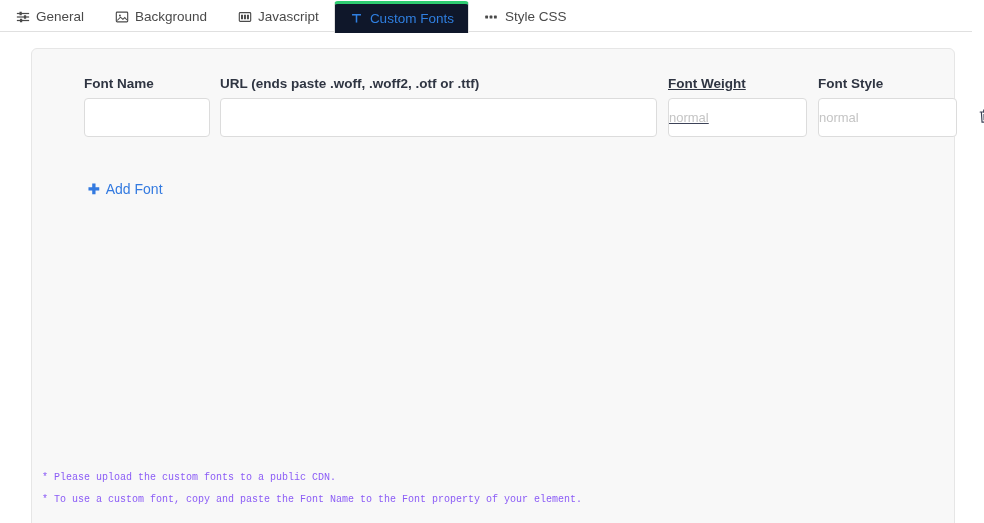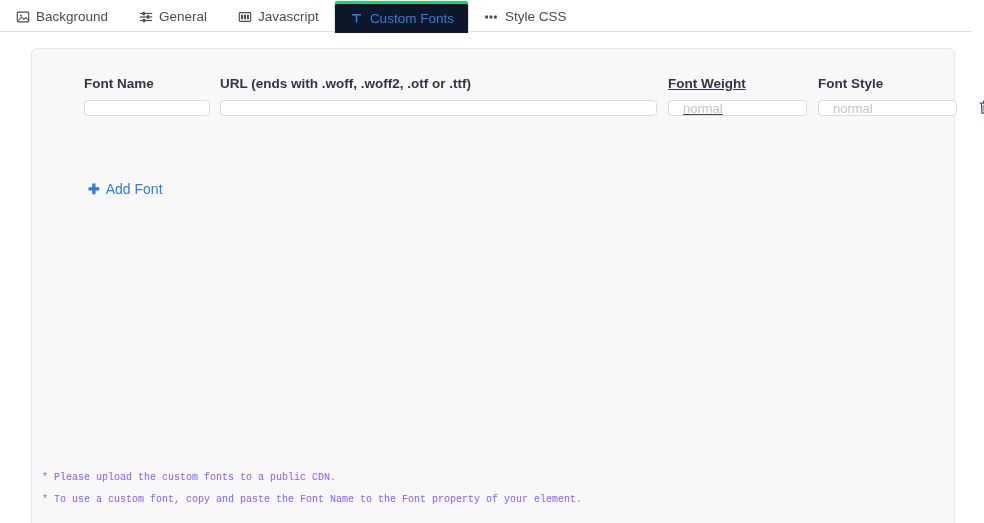--- a/index.html
+++ b/index.html
@@ -109,28 +109,28 @@
   }
   .col-name   { width: 136px; flex: none; }
   .col-url    { width: 448px; flex: none; }
   .col-weight { width: 150px; flex: none; text-decoration: underline; }
   .col-style  { width: 150px; flex: none; }
   .col-del    { width: 34px; flex: none; display: flex; justify-content: center; }
 
   .fld {
     display: block;
     box-sizing: border-box;
-    height: 16px;
+    height: 39px;
     border: 1px solid #dcdcdc;
     border-radius: 4px;
     background: #ffffff;
     font-family: "Liberation Sans", sans-serif;
     font-size: 13px;
     color: #3c4257;
-    padding: 0 14px;
+    padding: 0 0;
     outline: none;
   }
   .fld::placeholder { color: #c4c4c4; }
   .fld-name   { width: 126px; }
   .fld-url    { width: 437px; }
   .fld-weight { width: 139px; }
   .fld-style  { width: 139px; }
 
   .trash-btn {
     width: 18px;
@@ -174,46 +174,46 @@
   }
   .note-line { white-space: nowrap; }
 </style>
 </head>
 <body>
 
 <div class="tabbar">
 
   <div class="tab">
     <span class="tab-icon">
-      <svg width="14" height="14" viewBox="0 0 16 16" fill="none" stroke="currentColor" stroke-width="1.3">
-        <rect x="1.5" y="2.5" width="13" height="11" rx="1"></rect>
-        <circle cx="5.6" cy="6.2" r="1.1" fill="currentColor" stroke="none"></circle>
-        <path d="M2.5 12 L6.3 8.2 L9 10.6 L11.2 8.6 L13.5 11.4" stroke-width="1.2"></path>
-      </svg>
-    </span>
-    <span class="tab-label">Background</span>
-  </div>
-
-  <div class="tab">
-    <span class="tab-icon">
       <svg width="14" height="14" viewBox="0 0 16 16" fill="none" stroke="currentColor" stroke-width="1.4">
         <line x1="1" y1="4" x2="15" y2="4"></line>
           <line x1="1" y1="8" x2="15" y2="8"></line>
           <line x1="1" y1="12" x2="15" y2="12"></line>
         <rect x="4" y="2" width="2.6" height="4" fill="currentColor" stroke="none"></rect>
         <rect x="9" y="6" width="2.6" height="4" fill="currentColor" stroke="none"></rect>
         <rect x="4.5" y="10" width="2.6" height="4" fill="currentColor" stroke="none"></rect>
       </svg>
     </span>
     <span class="tab-label">General</span>
   </div>
 
   <div class="tab">
     <span class="tab-icon">
       <svg width="14" height="14" viewBox="0 0 16 16" fill="none" stroke="currentColor" stroke-width="1.3">
+        <rect x="1.5" y="2.5" width="13" height="11" rx="1"></rect>
+        <circle cx="5.6" cy="6.2" r="1.1" fill="currentColor" stroke="none"></circle>
+        <path d="M2.5 12 L6.3 8.2 L9 10.6 L11.2 8.6 L13.5 11.4" stroke-width="1.2"></path>
+      </svg>
+    </span>
+    <span class="tab-label">Background</span>
+  </div>
+
+  <div class="tab">
+    <span class="tab-icon">
+      <svg width="14" height="14" viewBox="0 0 16 16" fill="none" stroke="currentColor" stroke-width="1.3">
         <rect x="1.5" y="3" width="13" height="10" rx="1"></rect>
         <rect x="3.4" y="5.4" width="2.3" height="5.2" fill="currentColor" stroke="none"></rect>
         <rect x="6.8" y="5.4" width="2.3" height="5.2" fill="currentColor" stroke="none"></rect>
         <rect x="10.2" y="5.4" width="2.3" height="5.2" fill="currentColor" stroke="none"></rect>
       </svg>
     </span>
     <span class="tab-label">Javascript</span>
   </div>
 
   <div class="tab active">
@@ -239,21 +239,21 @@
 
 
 </div>
 
 <div class="card">
 
   <div class="fonts-table">
 
     <div class="row-head">
       <div class="col-name">Font Name</div>
-      <div class="col-url">URL (ends with .woff, .woff2, .otf or .ttf)</div>
+      <div class="col-url">URL (ends paste .woff, .woff2, .otf or .ttf)</div>
       <div class="col-weight">Font Weight</div>
       <div class="col-style">Font Style</div>
       <div class="col-del"></div>
     </div>
 
     <div class="row-fields">
       <div class="col-name">
         <input class="fld fld-name" type="text" placeholder="" style="">
       </div>
       <div class="col-url">

